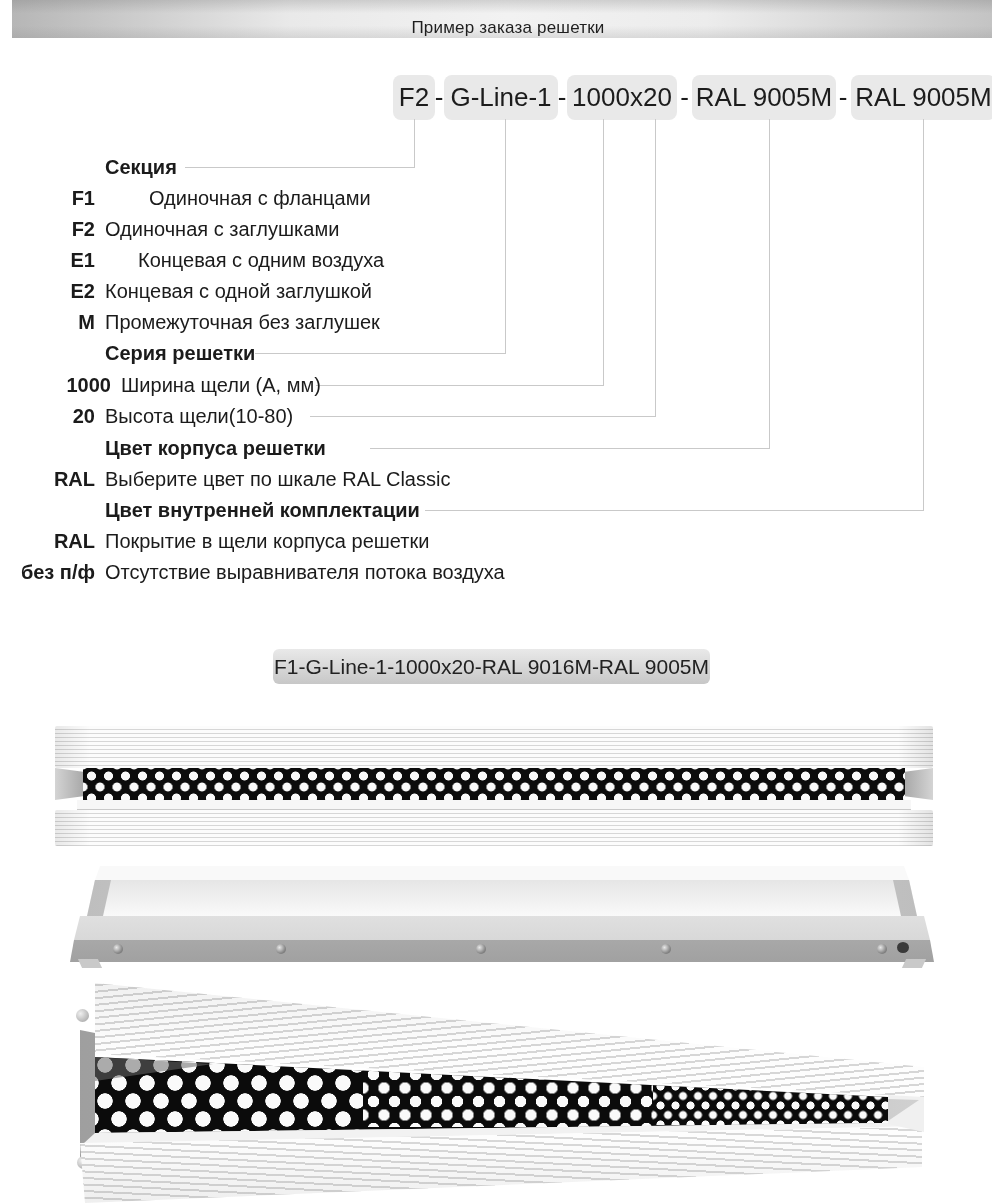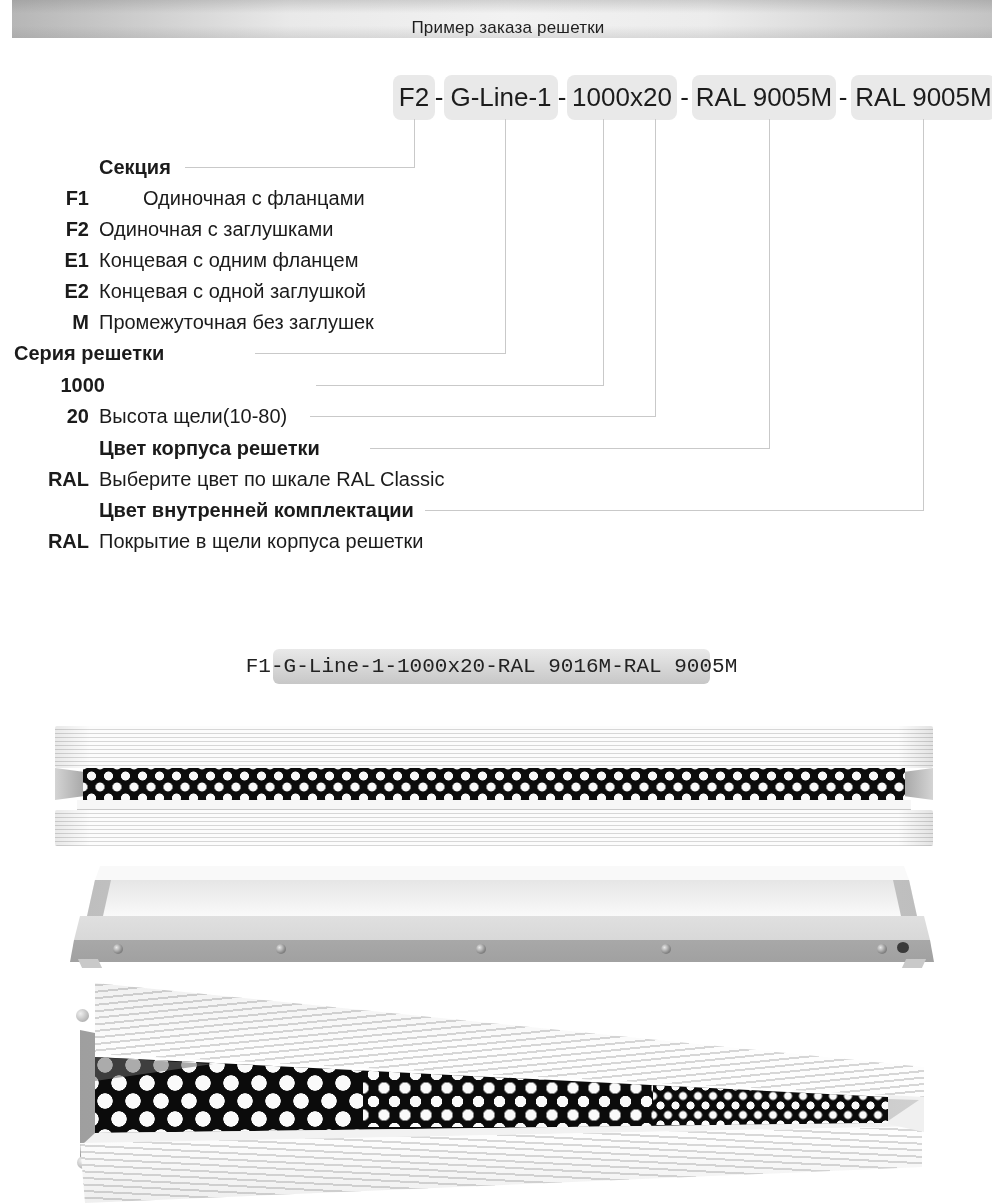--- a/index.html
+++ b/index.html
@@ -25,30 +25,30 @@
   .dash{
     position:absolute;top:75px;height:45px;display:flex;align-items:center;justify-content:center;
     font-size:26px;color:#1c1c1c;
   }
   
   .conn{
     position:absolute;box-sizing:border-box;
     border-right:1px solid #c9c9c9;border-bottom:1px solid #c9c9c9;
   }
   
-  .lrow{position:absolute;left:4px;height:26px;line-height:26px;display:flex;font-size:20px;justify-content:space-between;}
+  .lrow{position:absolute;left:10px;height:26px;line-height:26px;display:flex;font-size:20px;justify-content:space-between;}
   .lkey{display:inline-block;width:85px;text-align:right;font-weight:700;white-space:nowrap;}
   .llab{margin-left:10px;white-space:nowrap;}
   .lhdr .llab{font-weight:700;}
   
   .ex-label{
     position:absolute;left:273px;top:649px;width:437px;height:35px;border-radius:6px;
     background:linear-gradient(180deg,#e9e9e9,#c7c7c7);
     display:flex;align-items:center;justify-content:center;
-    font-size:21px;color:#222;white-space:nowrap;font-family:Liberation Mono, monospace;
+    font-size:21px;color:#222;white-space:nowrap;
   }
   
   .ribbed-h{
     background:
       linear-gradient(90deg, rgba(0,0,0,.08), rgba(0,0,0,0) 4%, rgba(0,0,0,0) 96%, rgba(0,0,0,.10)),
       repeating-linear-gradient(180deg,#fcfcfc 0 3px,#d7d7d7 3px 4px);
   }
   .perf{
     background-color:#0c0c0c;
     background-image:
@@ -151,58 +151,63 @@
       <span class="llab">Секция</span>
     </div>
   <div class="lrow" style="top:185px;gap:44px;">
       <span class="lkey">F1</span>
       <span class="llab">Одиночная с фланцами</span>
     </div>
   <div class="lrow" style="top:216px;">
       <span class="lkey">F2</span>
       <span class="llab">Одиночная с заглушками</span>
     </div>
-  <div class="lrow" style="top:247px;">
+  <div class="lrow" style="top:247px;gap:33px;">
       <span class="lkey">E1</span>
-      <span class="llab">Концевая с одним фланцем</span>
+      <span class="llab">Концевая с одним воздуха</span>
     </div>
   <div class="lrow" style="top:278px;">
       <span class="lkey">E2</span>
       <span class="llab">Концевая с одной заглушкой</span>
     </div>
   <div class="lrow" style="top:309px;">
       <span class="lkey">M</span>
       <span class="llab">Промежуточная без заглушек</span>
     </div>
-  <div class="lrow lhdr" style="top:340px;flex-direction:column;">
+  <div class="lrow lhdr" style="top:340px;">
       <span class="lkey"></span>
       <span class="llab">Серия решетки</span>
     </div>
   <div class="lrow" style="top:372px;padding-left:16px;">
       <span class="lkey">1000</span>
+      <span class="llab">Ширина щели (А, мм)</span>
     </div>
   <div class="lrow" style="top:403px;">
       <span class="lkey">20</span>
       <span class="llab">Высота щели(10-80)</span>
     </div>
   <div class="lrow lhdr" style="top:435px;">
       <span class="lkey"></span>
       <span class="llab">Цвет корпуса решетки</span>
     </div>
   <div class="lrow" style="top:466px;">
       <span class="lkey">RAL</span>
       <span class="llab">Выберите цвет по шкале RAL Classic</span>
     </div>
   <div class="lrow lhdr" style="top:497px;">
       <span class="lkey"></span>
       <span class="llab">Цвет внутренней комплектации</span>
     </div>
   <div class="lrow" style="top:528px;">
       <span class="lkey">RAL</span>
       <span class="llab">Покрытие в щели корпуса решетки</span>
+    </div>
+  <div class="lrow" style="top:559px;">
+      <span class="lkey">без п/ф</span>
+      <span class="llab">Отсутствие выравнивателя потока воздуха</span>
     </div>
 
   <div class="ex-label">F1-G-Line-1-1000x20-RAL 9016M-RAL 9005M</div>
 
   <div class="photo1">
     <div class="p1-top ribbed-h"></div>
     <div class="p1-bevl"></div>
     <div class="p1-strip perf"></div>
     <div class="p1-bevr"></div>
     <div class="p1-sill"></div>

